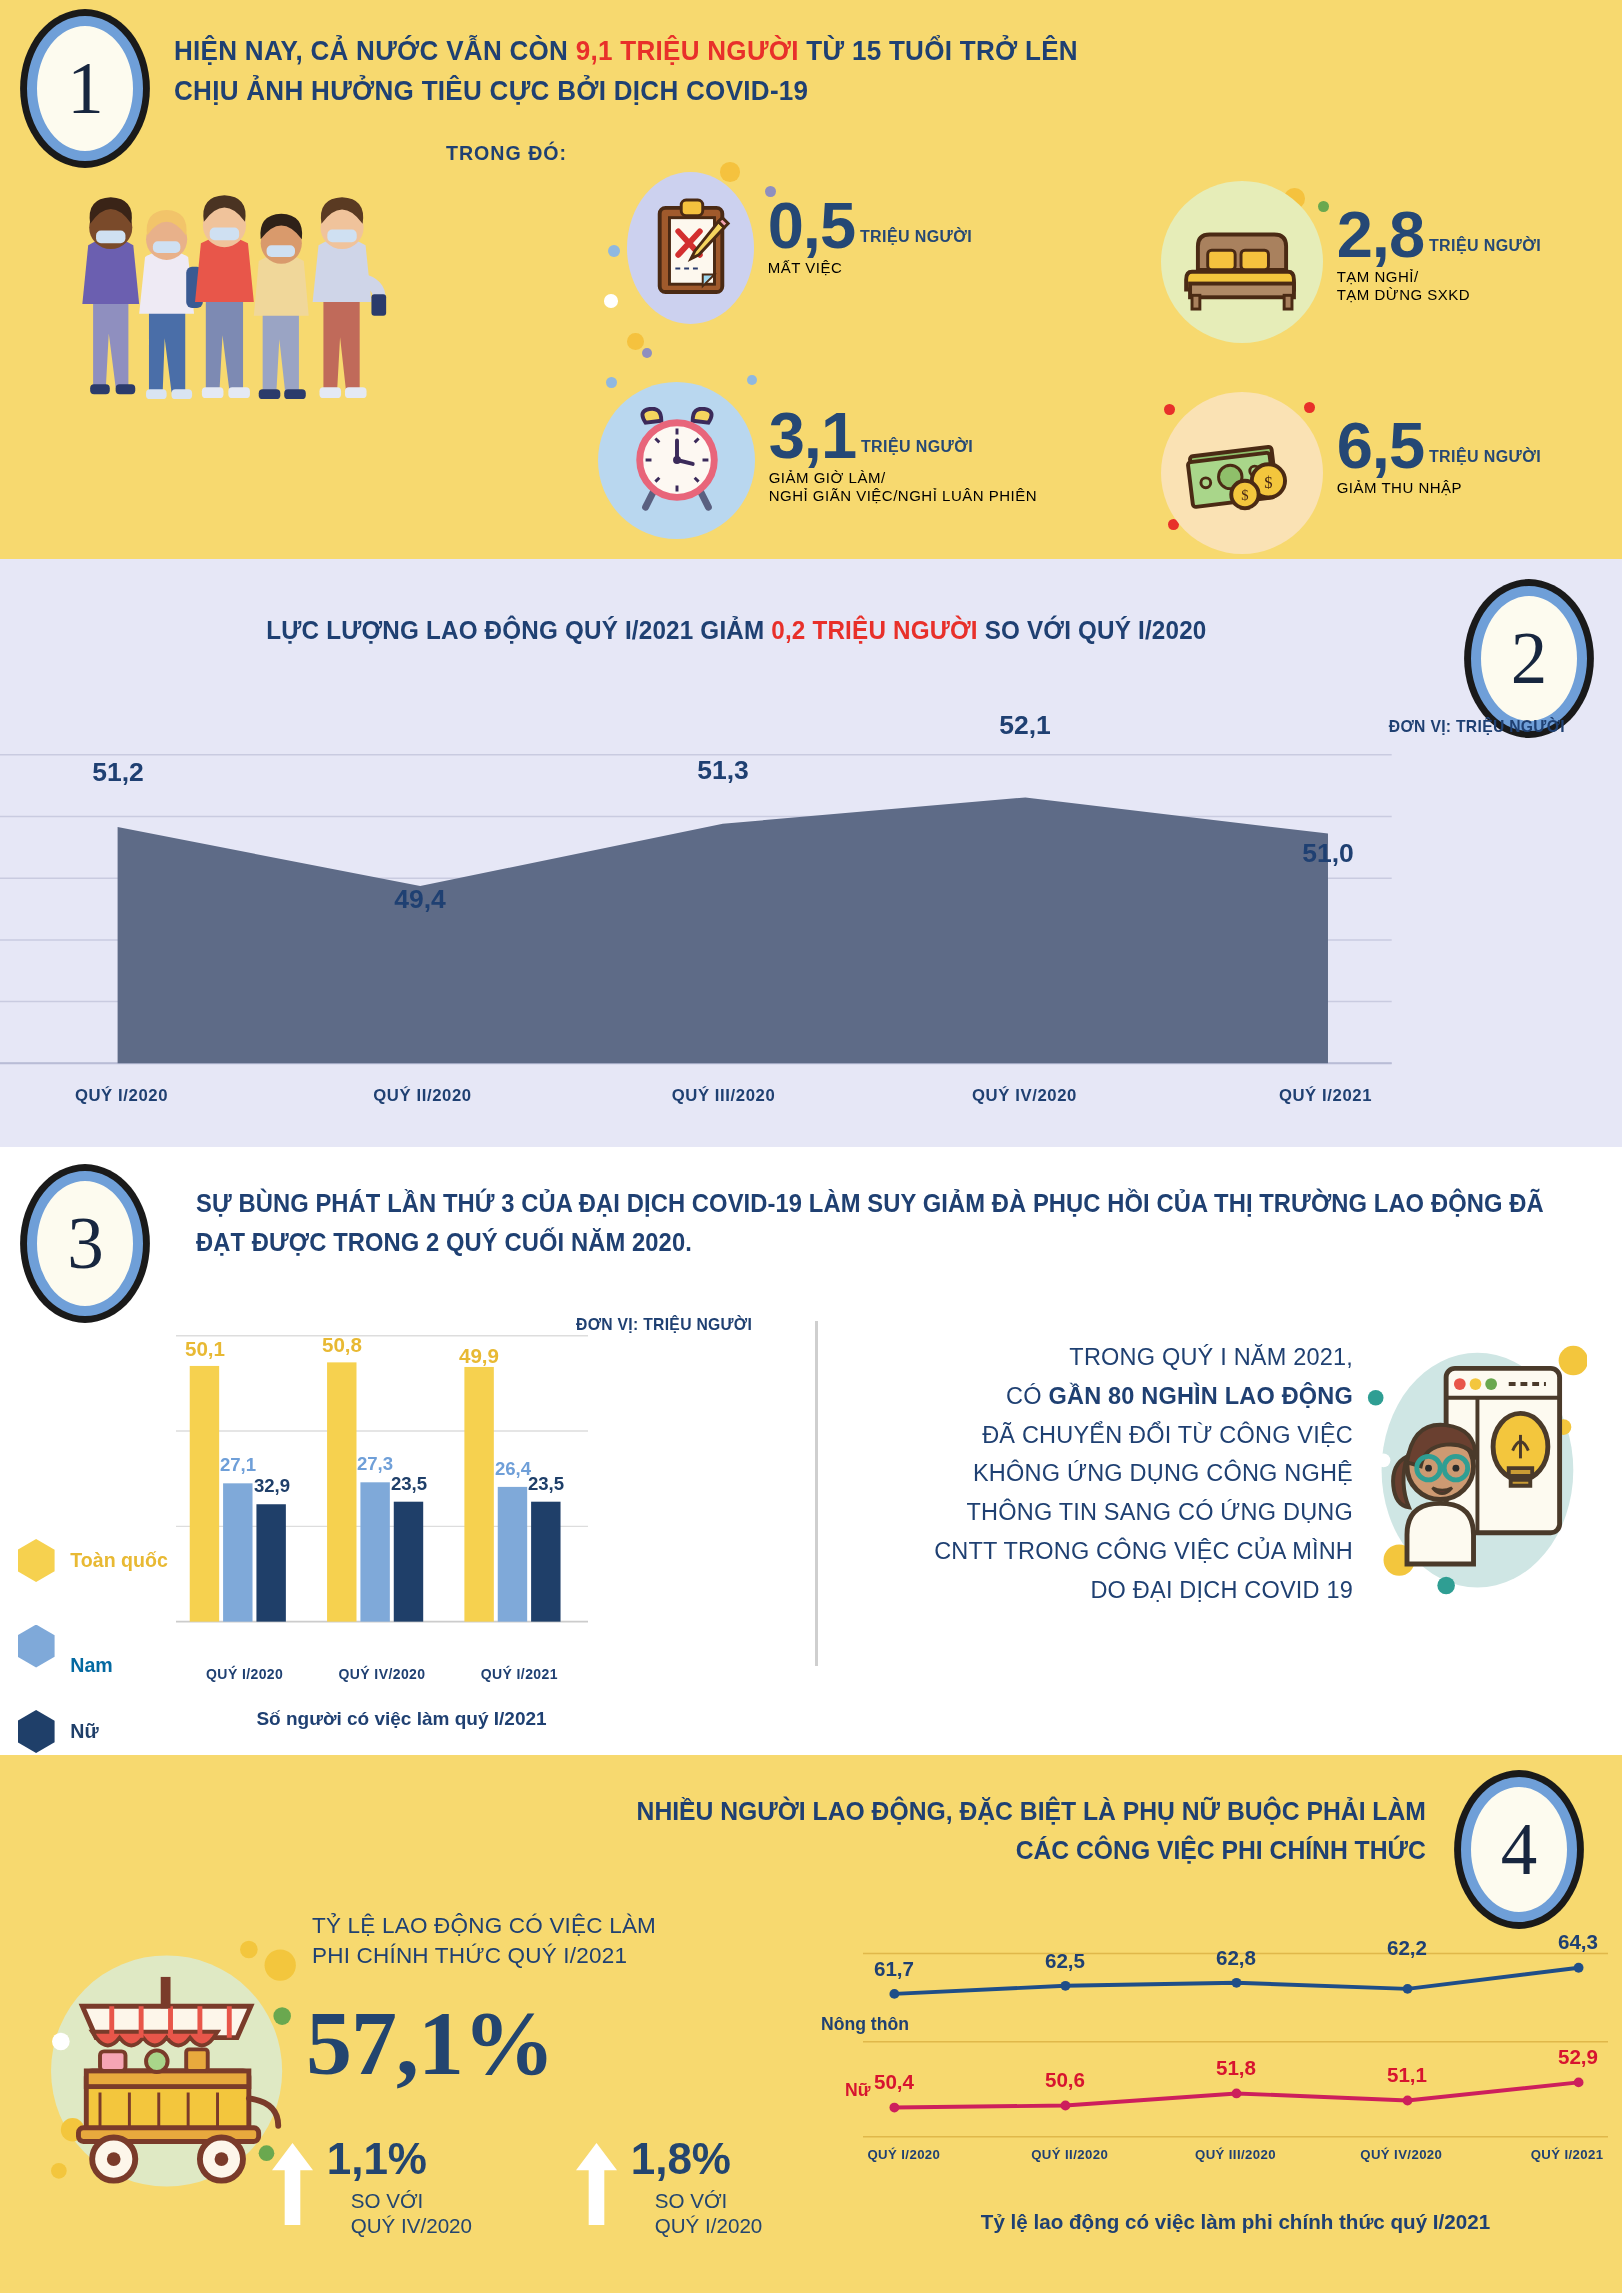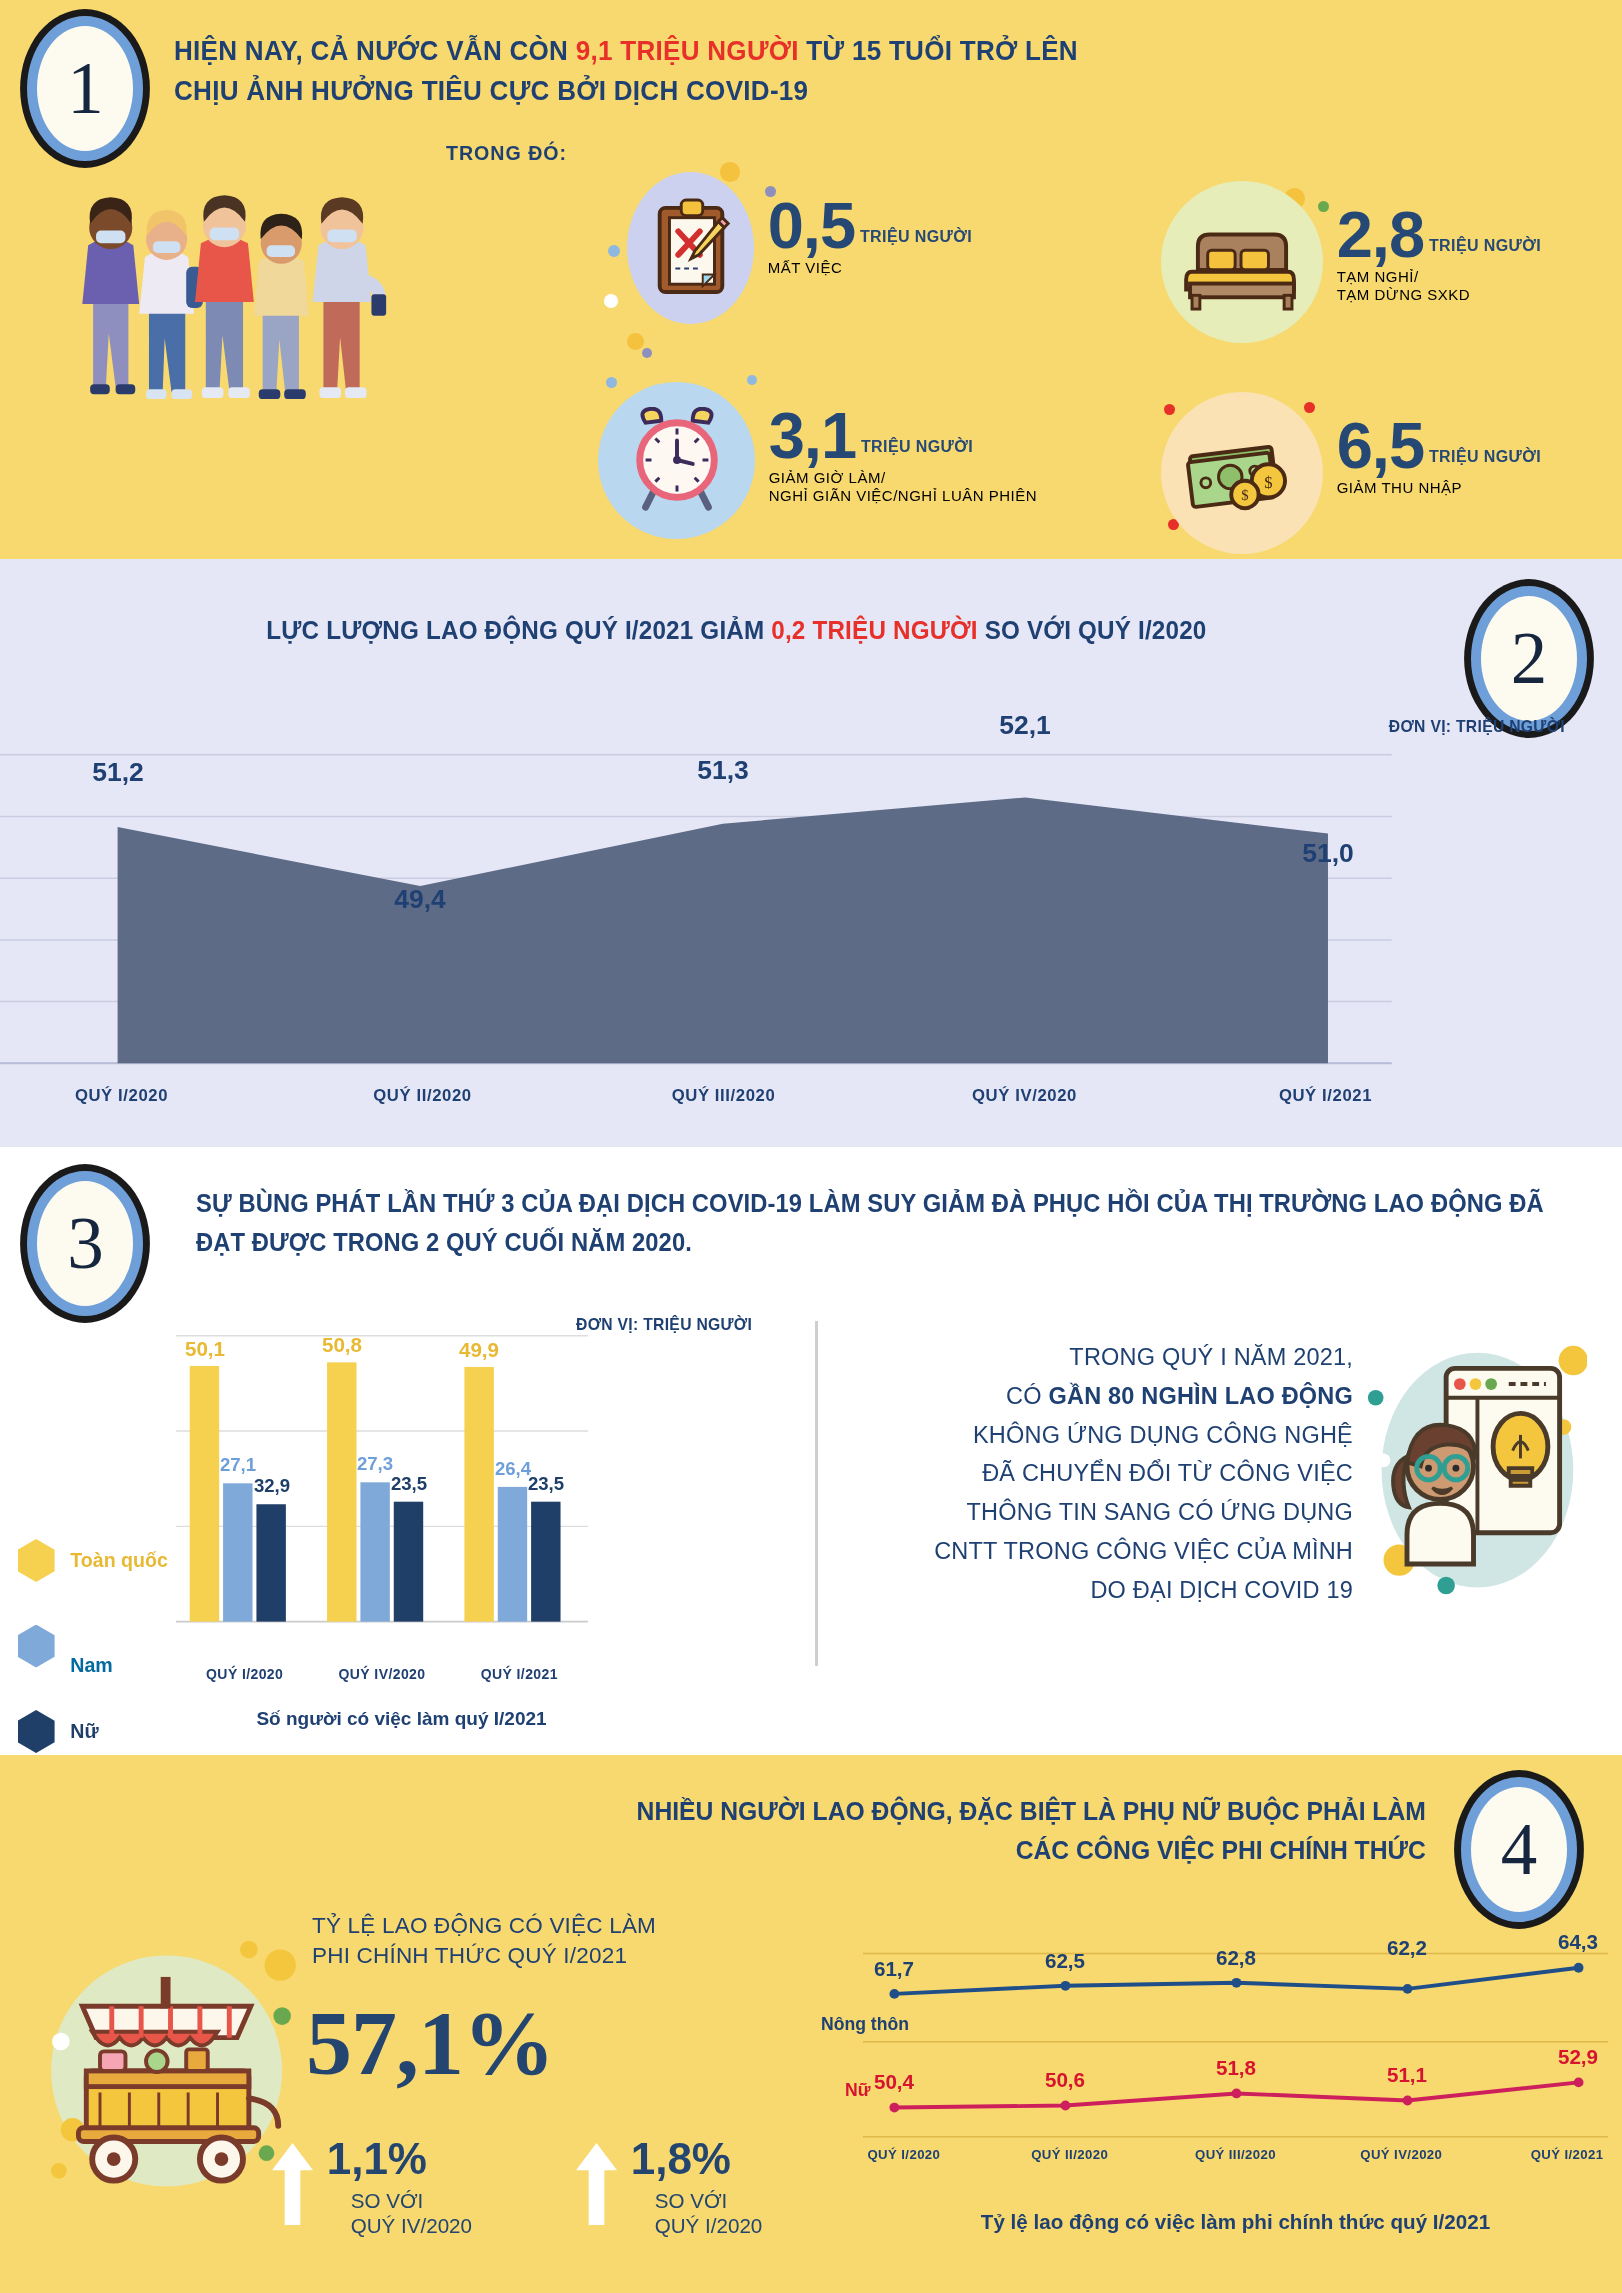--- a/index.html
+++ b/index.html
@@ -435,21 +435,21 @@
       <rect x="48" y="158.69285714285715" width="30" height="141.30714285714285" fill="#7fa9d9"></rect>
       <rect x="188" y="157.65" width="30" height="142.35" fill="#7fa9d9"></rect>
       <rect x="328" y="162.34285714285716" width="30" height="137.65714285714284" fill="#7fa9d9"></rect>
       <rect x="82" y="180.07142857142856" width="30" height="119.92857142857144" fill="#1f3f69"></rect>
       <rect x="222" y="177.46428571428572" width="30" height="122.53571428571428" fill="#1f3f69"></rect>
       <rect x="362" y="177.46428571428572" width="30" height="122.53571428571428" fill="#1f3f69"></rect>
     </svg>
   <div id="bar-labels">
       <div style="position: absolute; left: 205px; top: 190px; transform: translateX(-50%); font-size: 20.6px; font-weight: bold; color: rgb(232, 185, 51);">50,1</div>
       <div style="position: absolute; left: 342px; top: 186px; transform: translateX(-50%); font-size: 20.6px; font-weight: bold; color: rgb(232, 185, 51);">50,8</div>
-      <div style="position: absolute; left: 479px; top: 191px; transform: translateX(-50%); font-size: 20.6px; font-weight: bold; color: rgb(232, 185, 51);">49,9</div>
+      <div style="position: absolute; left: 479px; top: 197px; transform: translateX(-50%); font-size: 20.6px; font-weight: bold; color: rgb(232, 185, 51);">49,9</div>
       <div style="position: absolute; left: 238px; top: 307px; transform: translateX(-50%); font-size: 18.6px; font-weight: bold; color: rgb(111, 159, 216);">27,1</div>
       <div style="position: absolute; left: 375px; top: 306px; transform: translateX(-50%); font-size: 18.6px; font-weight: bold; color: rgb(111, 159, 216);">27,3</div>
       <div style="position: absolute; left: 513px; top: 311px; transform: translateX(-50%); font-size: 18.6px; font-weight: bold; color: rgb(111, 159, 216);">26,4</div>
       <div style="position: absolute; left: 272px; top: 328px; transform: translateX(-50%); font-size: 18.6px; font-weight: bold; color: rgb(31, 63, 105);">32,9</div>
       <div style="position: absolute; left: 409px; top: 326px; transform: translateX(-50%); font-size: 18.6px; font-weight: bold; color: rgb(31, 63, 105);">23,5</div>
       <div style="position: absolute; left: 546px; top: 326px; transform: translateX(-50%); font-size: 18.6px; font-weight: bold; color: rgb(31, 63, 105);">23,5</div>
     </div>
 
   <div class="bar-xaxis" id="bar-xaxis">
       <span>QUÝ I/2020</span>
@@ -457,22 +457,22 @@
       <span>QUÝ I/2021</span>
     </div>
 
   <div class="s3-caption">Số người có việc làm quý I/2021</div>
 
   <div class="vdivider"></div>
 
   <div class="s3-right">
     <div>TRONG QUÝ I NĂM 2021,</div>
     <div><span>CÓ </span><b>GẦN 80 NGHÌN LAO ĐỘNG</b></div>
+    <div>ĐÃ CHUYỂN ĐỔI TỪ CÔNG VIỆC</div>
     <div>KHÔNG ỨNG DỤNG CÔNG NGHỆ</div>
-    <div>ĐÃ CHUYỂN ĐỔI TỪ CÔNG VIỆC</div>
     <div>THÔNG TIN SANG CÓ ỨNG DỤNG</div>
     <div>CNTT TRONG CÔNG VIỆC CỦA MÌNH</div>
     <div>DO ĐẠI DỊCH COVID 19</div>
   </div>
 
   <div class="s3-illus">
     <svg width="225" height="284" viewBox="0 0 230 290">
       <ellipse cx="118" cy="140" rx="98" ry="120" fill="#cfe6e4"></ellipse>
       <circle cx="216" cy="28" r="15" fill="#f3c63d"></circle>
       <circle cx="14" cy="66" r="8" fill="#2f9e93"></circle>

